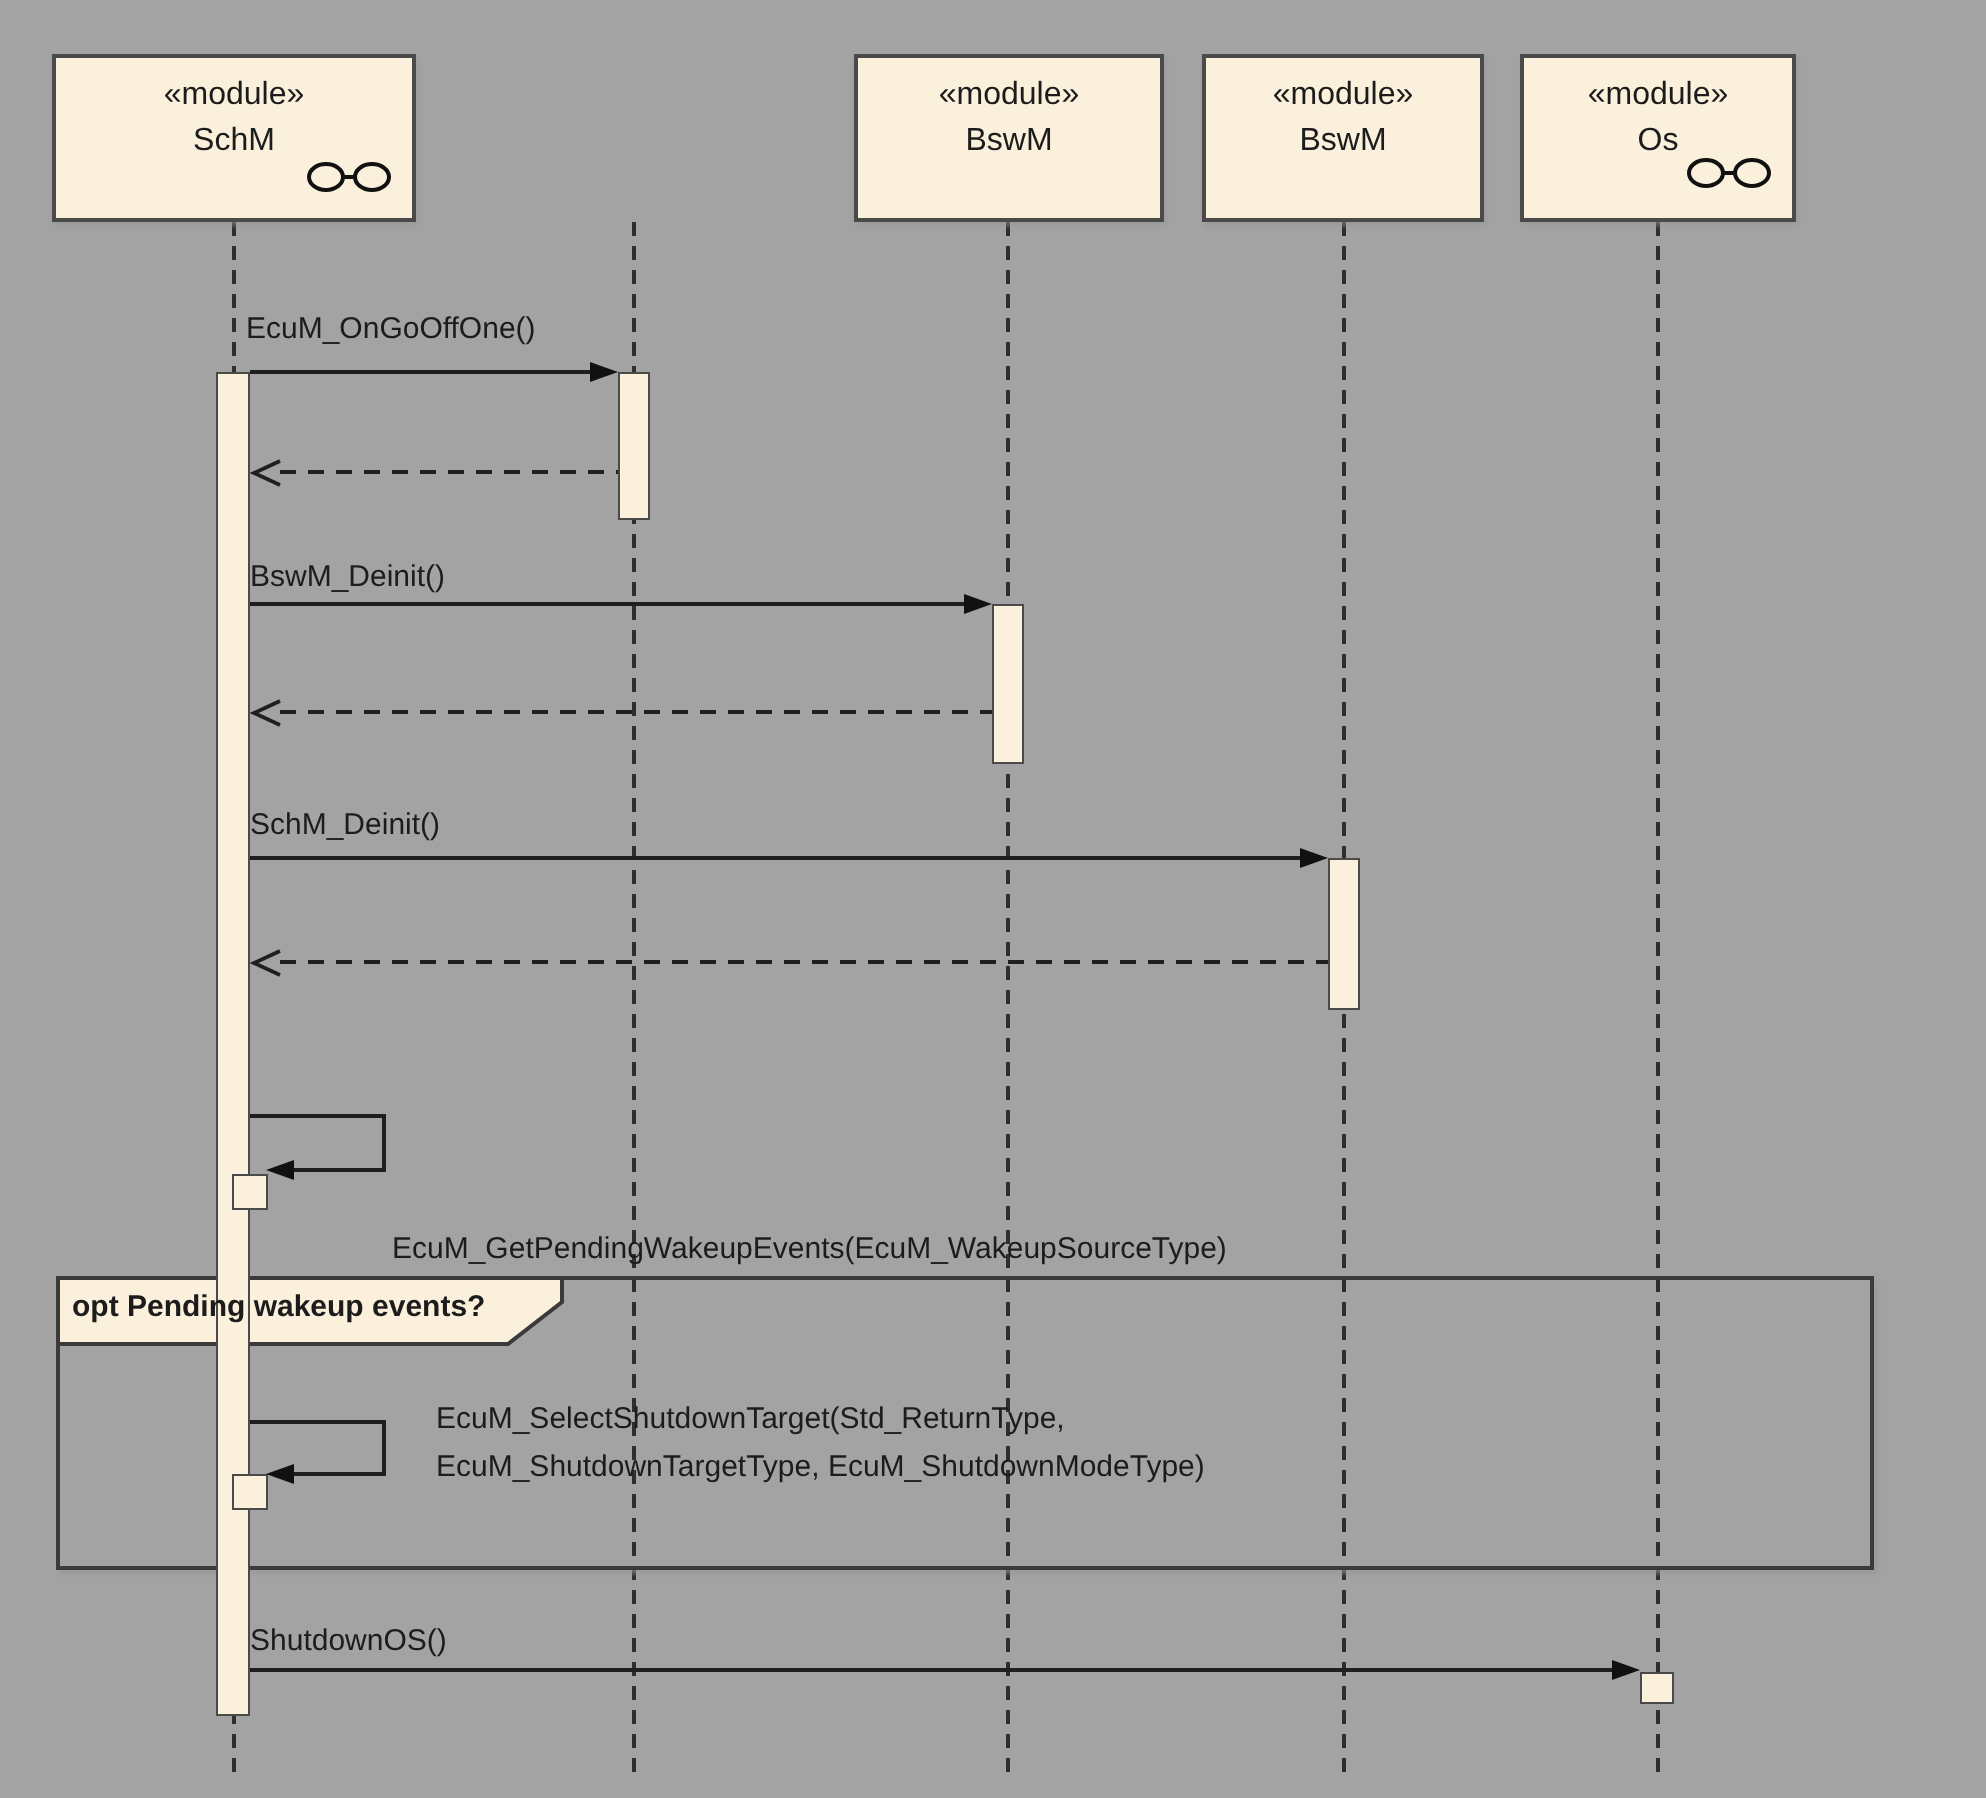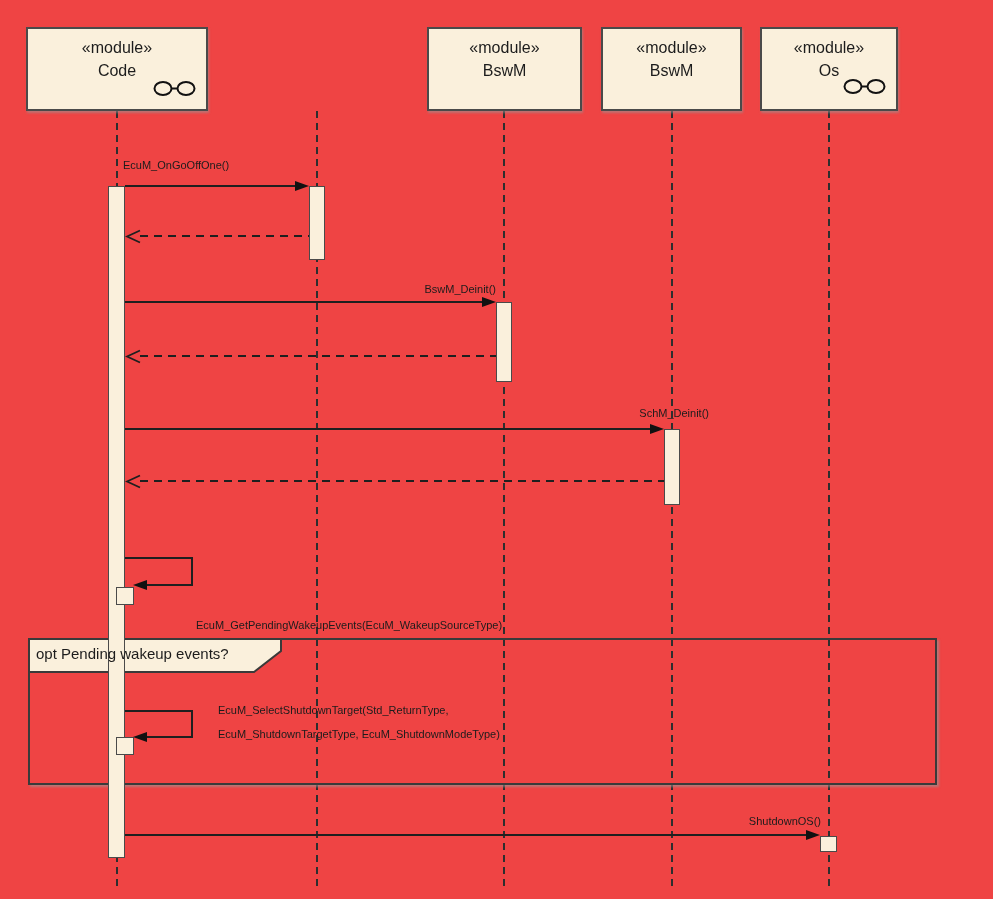--- a/index.html
+++ b/index.html
@@ -1,17 +1,17 @@
 <!DOCTYPE html>
 <html><head>
 <meta charset="utf-8">
 <style>
   html,body{margin:0;padding:0;background:#ffffff;}
   #canvas{
-    position:relative;width:993px;height:899px;background:#ef4444;overflow:hidden;
+    position:relative;width:993px;height:899px;background:#a3a3a3;overflow:hidden;
     font-family:"Liberation Sans","DejaVu Sans",sans-serif;color:#1c1c1c;
   }
   .actor{
     position:absolute;top:27px;height:84px;background:#faf0dc;
     border:2px solid #4a4a4a;box-sizing:border-box;z-index:4;
     box-shadow:1px 2px 2px rgba(150,150,150,.55);
     display:flex;flex-direction:column;align-items:center;padding-top:7px;
   }
   .actor-line{font-size:16px;line-height:23px;white-space:nowrap;}
   .module-icon{position:absolute;z-index:5;}
@@ -34,31 +34,31 @@
     border-top:5.5px solid transparent;border-bottom:5.5px solid transparent;
     border-left:14px solid #111111;
   }
   .head-left{
     position:absolute;width:0;height:0;z-index:6;
     border-top:5.5px solid transparent;border-bottom:5.5px solid transparent;
     border-right:14px solid #111111;
   }
   .openhead{position:absolute;z-index:6;}
   .msg-label{
-    position:absolute;font-size:11px;line-height:18px;white-space:nowrap;z-index:7;
+    position:absolute;font-size:15px;line-height:18px;white-space:nowrap;z-index:7;
   }
-  .msg-center{text-align:right;}
+  .msg-center{text-align:left;}
   .fragment{
     position:absolute;left:28px;top:638px;width:909px;height:147px;
     border:2px solid #3a3a3a;box-sizing:border-box;background:transparent;z-index:2;
     box-shadow:2px 2px 2px rgba(150,150,150,.6);
   }
   .frag-pentagon{position:absolute;left:28px;top:638px;z-index:3;}
   .frag-label{
-    position:absolute;left:36px;top:645px;font-size:15px;font-weight:normal;
+    position:absolute;left:36px;top:645px;font-size:15px;font-weight:bold;
     white-space:nowrap;z-index:7;text-align:center;
   }
 </style>
 </head>
 <body>
 
 <div id="canvas">
 
   <div class="lifeline" style="left:116px;"></div>
   <div class="lifeline" style="left:316px;"></div>
@@ -66,21 +66,21 @@
   <div class="lifeline" style="left:671px;"></div>
   <div class="lifeline" style="left:828px;"></div>
 
   <div class="fragment"></div>
   <svg class="frag-pentagon" width="256" height="36">
     <path d="M1,1 H253 V13 L226,34 H1 Z" fill="#faf0dc" stroke="#3a3a3a" stroke-width="2"></path>
   </svg>
 
   <div class="actor" style="left:26px;width:182px;">
     <div class="actor-line">«module»</div>
-    <div class="actor-line">Code</div>
+    <div class="actor-line">SchM</div>
   </div>
   <svg class="module-icon" style="left:153px;top:80px;" width="44" height="17">
     <ellipse cx="10" cy="8.5" rx="8.5" ry="6.5" fill="none" stroke="#111" stroke-width="2"></ellipse>
     <ellipse cx="33" cy="8.5" rx="8.5" ry="6.5" fill="none" stroke="#111" stroke-width="2"></ellipse>
     <line x1="18" y1="8.5" x2="25" y2="8.5" stroke="#111" stroke-width="2"></line>
   </svg>
 
 
   <div class="actor" style="left:427px;width:155px;">
     <div class="actor-line">«module»</div>
@@ -121,21 +121,21 @@
 
   <div class="msg-label msg-center" style="left:125px;top:280px;width:371px;">BswM_Deinit()</div>
   <div class="hline" style="left:125px;top:301px;width:357px;"></div>
   <div class="head-right" style="left:482px;top:296.5px;"></div>
 
   <div class="dline" style="left:140px;top:355px;width:356px;"></div>
   <svg class="openhead" style="left:125px;top:349px;" width="17" height="15">
     <path d="M15,1.5 L2,7.5 L15,13.5" fill="none" stroke="#1f1f1f" stroke-width="1.8"></path>
   </svg>
 
-  <div class="msg-label msg-center" style="left:125px;top:404px;width:540px;padding-left:44px;">SchM_Deinit()</div>
+  <div class="msg-label msg-center" style="left:125px;top:404px;width:540px;">SchM_Deinit()</div>
   <div class="hline" style="left:125px;top:428px;width:525px;"></div>
   <div class="head-right" style="left:650px;top:423.5px;"></div>
 
   <div class="dline" style="left:140px;top:480px;width:524px;"></div>
   <svg class="openhead" style="left:125px;top:474px;" width="17" height="15">
     <path d="M15,1.5 L2,7.5 L15,13.5" fill="none" stroke="#1f1f1f" stroke-width="1.8"></path>
   </svg>
 
   <div class="hline" style="left:125px;top:557px;width:68px;"></div>
   <div class="vline" style="left:191px;top:557px;height:29px;"></div>

